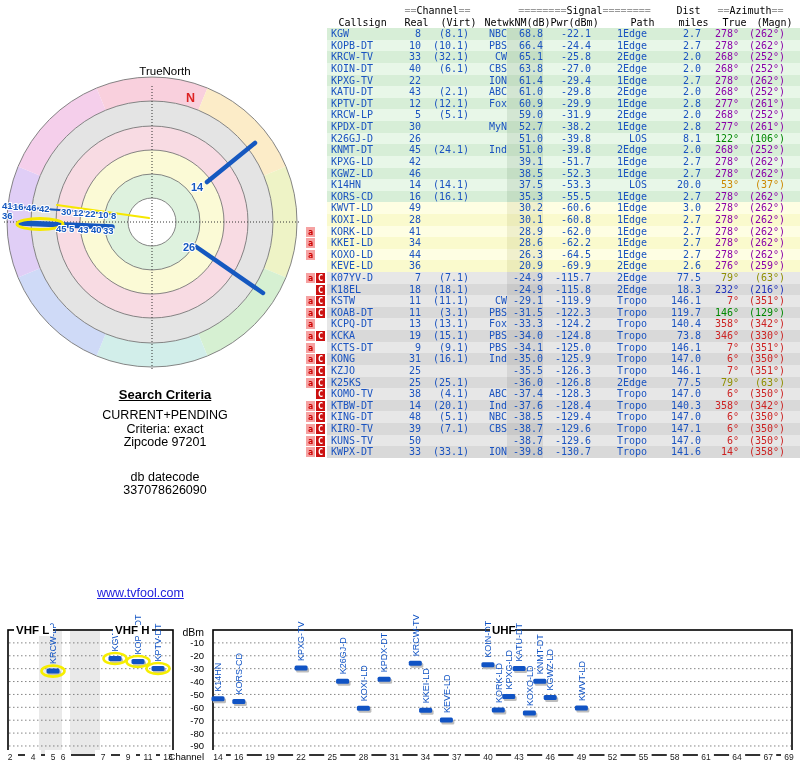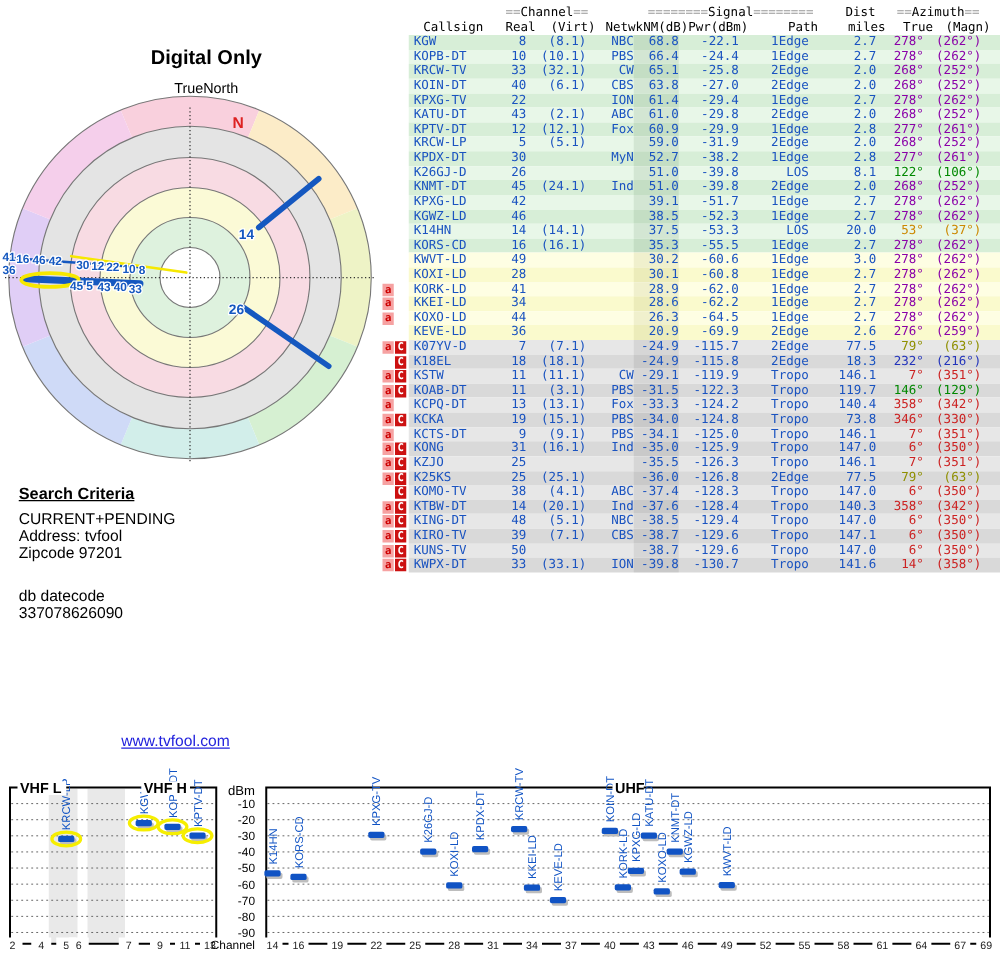--- a/index.html
+++ b/index.html
@@ -5,21 +5,21 @@
   html,body{margin:0;padding:0;background:#fff;}
   #page{position:relative;width:800px;height:768px;background:#fff;overflow:hidden;
         font-family:"Liberation Sans",sans-serif;}
   
   #radar-title{position:absolute;left:0;top:38;width:330px;text-align:center;
 _               font-size:16px;font-weight:bold;color:#000;}
   #radar-title{top:38px;}
   #radar-subtitle{position:absolute;left:0;top:65px;width:330px;text-align:center;
                font-size:11.5px;color:#000;}
   
-  #criteria{position:absolute;left:15px;top:387px;width:300px;color:#000;}
+  #criteria{position:absolute;left:15px;top:387px;width:300px;text-align:center;color:#000;}
   #criteria .ttl{font-size:13px;font-weight:bold;text-decoration:underline;margin-bottom:7px;}
   #criteria .ln{font-size:12.5px;line-height:13.5px;}
   #criteria .gap{height:21px;}
   
   #site-link{position:absolute;left:97px;top:586px;font-size:12.5px;color:#2222dd;
              text-decoration:underline;}
   
   #signal-table{position:absolute;left:306px;top:5px;font-family:"DejaVu Sans Mono",monospace;
                 font-size:10px;color:#1a53c0;}
   .trow{display:flex;height:11.62px;line-height:11.6px;white-space:pre;justify-content:center;}
@@ -41,21 +41,20 @@
   .lg-a{background:#f6a2a2;color:#c00;}
   #lg1{position:absolute;left:345px;top:0;}
   #lg2{position:absolute;left:553px;top:0;}
   svg text{font-family:"Liberation Sans",sans-serif;}
 </style>
 </head>
 <body>
 
 <div id="page">
 
-  <div id="radar-title">Digital Only</div>
   <div id="radar-subtitle">TrueNorth</div>
   <svg id="radar-svg" width="330" height="380" style="position:absolute;left:0;top:0;">
       <path d="M96.51090230706198 88.03746778586341 A145 145 0 0 1 207.489097692938 88.03746778586341 L198.30469531617587 110.2105765661343 A121 121 0 0 0 105.69530468382413 110.2105765661343 Z" fill="#f9d0dd" stroke="none"></path>
       <path d="M207.489097692938 88.03746778586341 A145 145 0 0 1 285.96253221413656 166.51090230706197 L263.7894234338657 175.69530468382413 A121 121 0 0 0 198.30469531617587 110.2105765661343 Z" fill="#fcecc8" stroke="none"></path>
       <path d="M285.96253221413656 166.51090230706197 A145 145 0 0 1 285.96253221413656 277.489097692938 L263.7894234338657 268.30469531617587 A121 121 0 0 0 263.7894234338657 175.69530468382413 Z" fill="#eef3c6" stroke="none"></path>
       <path d="M285.96253221413656 277.489097692938 A145 145 0 0 1 207.48909769293803 355.96253221413656 L198.30469531617587 333.7894234338657 A121 121 0 0 0 263.7894234338657 268.30469531617587 Z" fill="#d6f0d2" stroke="none"></path>
       <path d="M207.48909769293803 355.96253221413656 A145 145 0 0 1 96.51090230706205 355.9625322141366 L105.6953046838242 333.78942343386575 A121 121 0 0 0 198.30469531617587 333.7894234338657 Z" fill="#d2eeea" stroke="none"></path>
       <path d="M96.51090230706205 355.9625322141366 A145 145 0 0 1 18.037467785863413 277.489097692938 L40.21057656613429 268.3046953161758 A121 121 0 0 0 105.6953046838242 333.78942343386575 Z" fill="#cfdaf7" stroke="none"></path>
       <path d="M18.037467785863413 277.489097692938 A145 145 0 0 1 18.03746778586344 166.51090230706194 L40.21057656613432 175.6953046838241 A121 121 0 0 0 40.21057656613429 268.3046953161758 Z" fill="#e0cef6" stroke="none"></path>
       <path d="M18.03746778586344 166.51090230706194 A145 145 0 0 1 96.51090230706201 88.03746778586341 L105.69530468382416 110.21057656613429 A121 121 0 0 0 40.21057656613432 175.6953046838241 Z" fill="#f5cfeb" stroke="none"></path>
@@ -94,21 +93,21 @@
       <text x="78" y="233" fill="#1558c0" font-size="9.5" font-weight="bold" font-family="&quot;DejaVu Sans Mono&quot;,monospace" stroke="#fff" stroke-width="2" style="paint-order:stroke">43</text>
       <text x="91" y="233" fill="#1558c0" font-size="9.5" font-weight="bold" font-family="&quot;DejaVu Sans Mono&quot;,monospace" stroke="#fff" stroke-width="2" style="paint-order:stroke">40</text>
       <text x="103" y="234" fill="#1558c0" font-size="9.5" font-weight="bold" font-family="&quot;DejaVu Sans Mono&quot;,monospace" stroke="#fff" stroke-width="2" style="paint-order:stroke">33</text>
       <text x="191" y="191" fill="#1558c0" font-size="11" font-weight="bold" font-family="&quot;DejaVu Sans Mono&quot;,monospace" stroke="#fff" stroke-width="2" style="paint-order:stroke">14</text>
       <text x="183" y="251" fill="#1558c0" font-size="11" font-weight="bold" font-family="&quot;DejaVu Sans Mono&quot;,monospace" stroke="#fff" stroke-width="2" style="paint-order:stroke">26</text>
     </svg>
 
   <div id="criteria">
     <div class="ttl">Search Criteria</div>
     <div class="ln">CURRENT+PENDING</div>
-    <div class="ln">Address: tvfool</div>
+    <div class="ln">Criteria: exact</div>
     <div class="ln">Zipcode 97201</div>
     <div class="gap"></div>
     <div class="ln">db datecode</div>
     <div class="ln">337078626090</div>
   </div>
 
   <a id="site-link" href="#">www.tvfool.com</a>
 
   <div id="signal-table">
       <div class="trow" style="margin-left: 21px;"><div class="cell hcell" style="width: 64px; text-align: center;"></div><div class="cell hcell" style="width: 78px; text-align: center;"><span class="eq">==</span>Channel<span class="eq">==</span></div><div class="cell hcell" style="width: 38px; text-align: center;"></div><div class="cell hcell" style="width: 140px; text-align: center;"><span class="eq">========</span>Signal<span class="eq">========</span></div><div class="cell hcell" style="width: 54px; text-align: right; padding-right: 8px; box-sizing: border-box;">Dist</div><div class="cell hcell" style="width: 84px; text-align: center;"><span class="eq">==</span>Azimuth<span class="eq">==</span></div></div>

